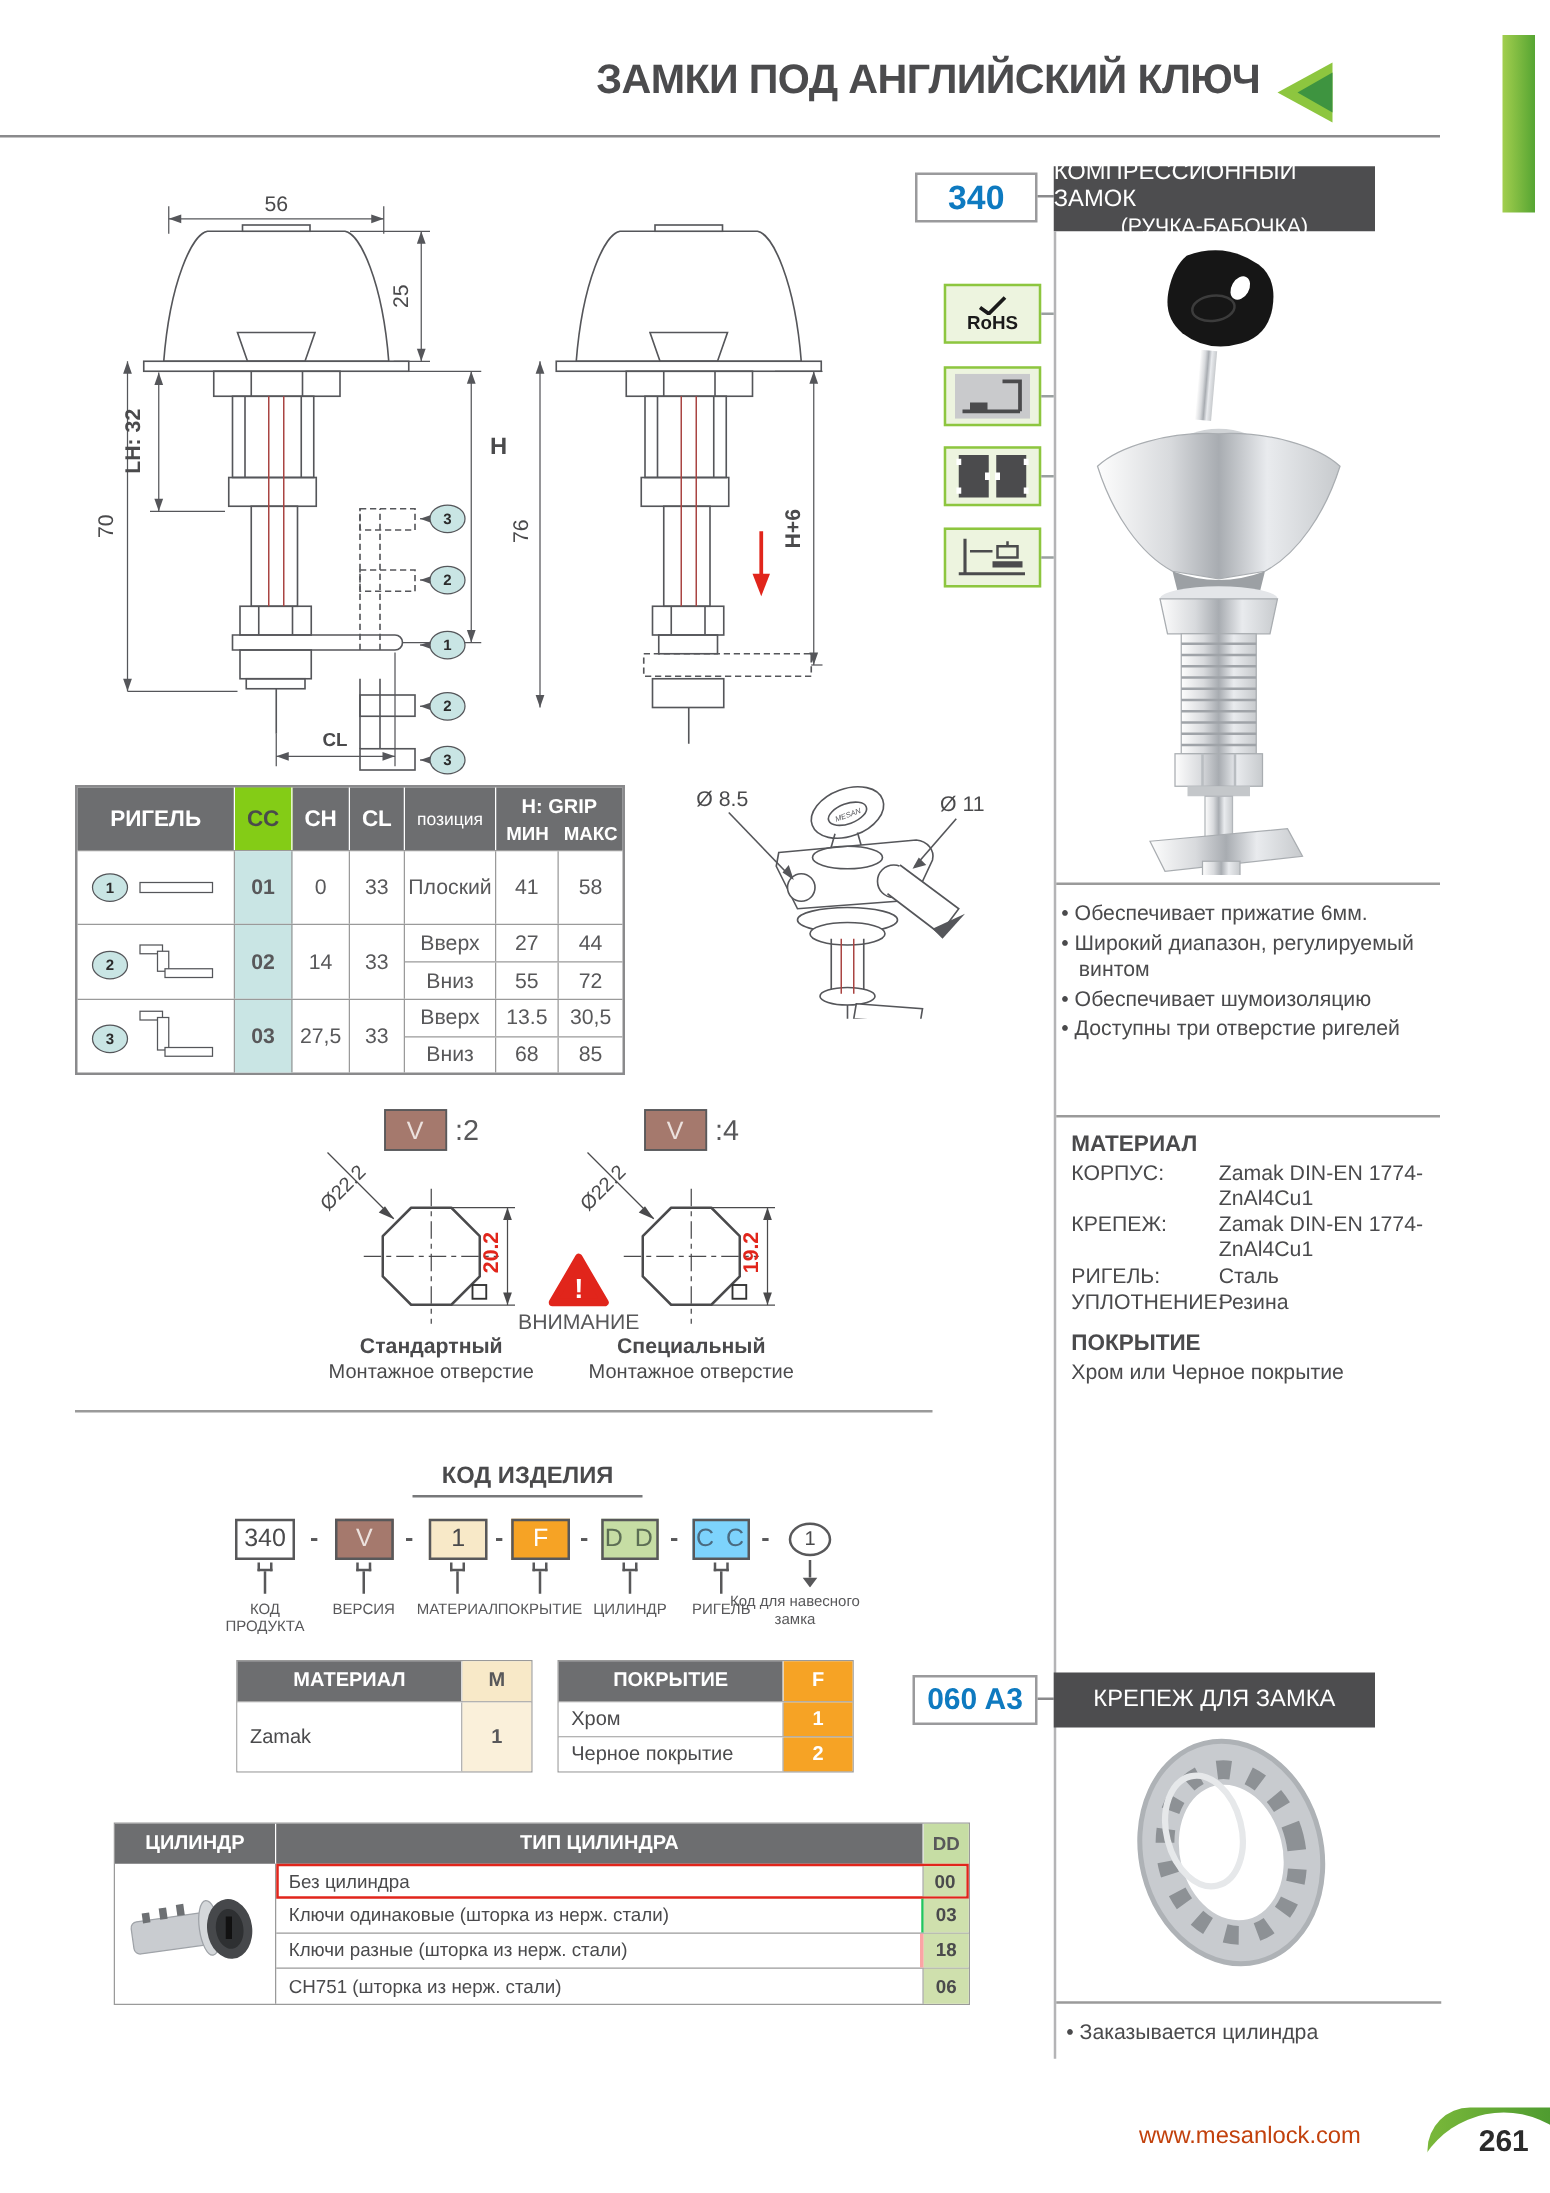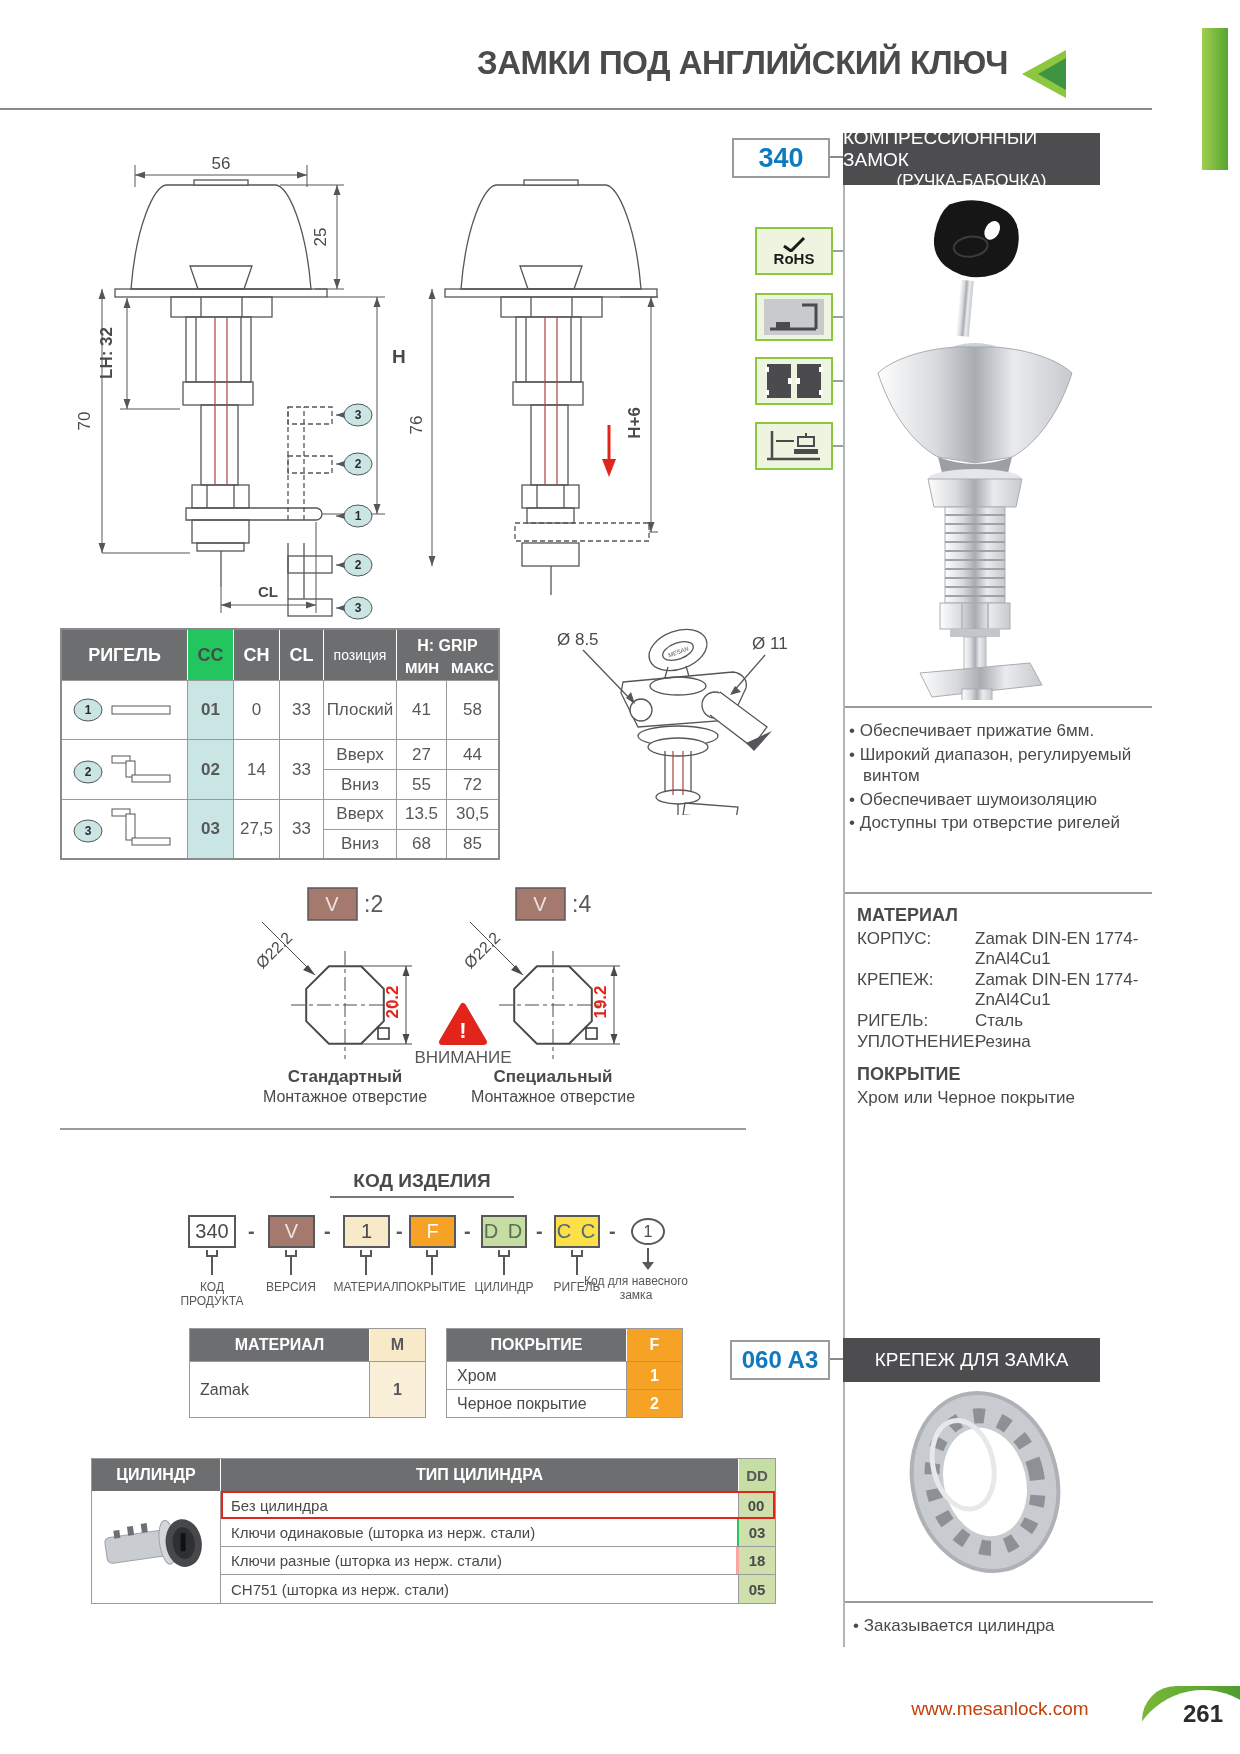--- a/index.html
+++ b/index.html
@@ -18,21 +18,21 @@
   .feat{font-size:17px;line-height:21.5px;color:#4a4a4c}
   .feat li{list-style:none;padding-left:14px;text-indent:-14px;margin-bottom:2px}
   .feat li::before{content:"• "}
   .mat{font-size:17px;line-height:20px}
   .mat .t{font-weight:bold;font-size:18px;margin-bottom:4px}
   .mat .row{display:grid;grid-template-columns:118px 172px;margin-bottom:1px}
   
   .gt{border:2px solid #8a8a8c;display:flex;flex-direction:column;font-size:17px;color:#58585a}
   .gt-head{display:flex;background:#6d6e70;color:#fff;height:50px}
   .gt-hc{display:flex;align-items:center;justify-content:center;font-weight:bold;font-size:18px;border-right:1px solid #fff}
-  .gt-hc.teal{background:#22c55e;color:#4a4a4c}
+  .gt-hc.teal{background:#84cc16;color:#4a4a4c}
   .gt-grip{display:flex;flex-direction:column;border-right:none}
   .gt-grip .top{height:25px;display:flex;align-items:flex-end;justify-content:center;font-weight:bold;font-size:16px}
   .gt-grip .bot{height:25px;display:flex}
   .gt-grip .bot div{display:flex;align-items:center;justify-content:center;font-size:15px;font-weight:bold}
   .gt-row{display:flex;border-top:1px solid #9a9a9a}
   .gt-c{display:flex;align-items:center;justify-content:center;border-right:1px solid #9a9a9a}
   .gt-c.teal{background:#c9e5e4;font-weight:bold}
   .gt-sub{display:flex;flex-direction:column;flex:1}
   .gt-srow{display:flex;flex:1}
   .gt-srow + .gt-srow{border-top:1px solid #9a9a9a}
@@ -532,21 +532,21 @@
 <div class="a seg" style="left:188px;top:1215px;width:48px;height:33px;background:#fff">340</div>
 <div class="a dash" style="left:248px;top:1220px">-</div>
 <div class="a seg" style="left:268px;top:1215px;width:47px;height:33px;background:#a5796d;color:#ece2de">V</div>
 <div class="a dash" style="left:324px;top:1220px">-</div>
 <div class="a seg" style="left:343px;top:1215px;width:47px;height:33px;background:#f8e9c8">1</div>
 <div class="a dash" style="left:396px;top:1220px">-</div>
 <div class="a seg" style="left:409px;top:1215px;width:47px;height:33px;background:#f6a325;color:#fff">F</div>
 <div class="a dash" style="left:464px;top:1220px">-</div>
 <div class="a seg" style="left:481px;top:1215px;width:46px;height:33px;background:#c6dda4;color:#5c6e54;letter-spacing:2px">D D</div>
 <div class="a dash" style="left:536px;top:1220px">-</div>
-<div class="a seg" style="left:554px;top:1215px;width:46px;height:33px;background:#fde047;color:#4a6a80;letter-spacing:2px">C C</div>
+<div class="a seg" style="left:554px;top:1215px;width:46px;height:33px;background:#7dd3fc;color:#4a6a80;letter-spacing:2px">C C</div>
 <div class="a dash" style="left:609px;top:1220px">-</div>
 <div class="a seg" style="left:631px;top:1218px;width:34px;height:27px;border-radius:50%;background:#fff;font-size:16px">1</div>
 
 <div class="a notch" style="left:206px;top:1250px"></div>
 <div class="a stem" style="left:211px;top:1257px;height:18px"></div>
 <div class="a notch" style="left:285px;top:1250px"></div>
 <div class="a stem" style="left:290px;top:1257px;height:18px"></div>
 <div class="a notch" style="left:360px;top:1250px"></div>
 <div class="a stem" style="left:365px;top:1257px;height:18px"></div>
 <div class="a notch" style="left:426px;top:1250px"></div>
@@ -641,21 +641,21 @@
       <div style="display:flex;height:28px;border-bottom:1px solid #9a9a9a">
         <div style="flex:1;display:flex;align-items:center;padding-left:10px;font-size:15px;border-right:2px solid #22c55e">Ключи одинаковые (шторка из нерж. стали)</div>
         <div style="width:36px;background:#cfe0ad;font-weight:bold;font-size:15px;display:flex;align-items:center;justify-content:center">03</div>
       </div>
       <div style="display:flex;height:28px;border-bottom:1px solid #9a9a9a">
         <div style="flex:1;display:flex;align-items:center;padding-left:10px;font-size:15px;border-right:3px solid #fca5a5">Ключи разные (шторка из нерж. стали)</div>
         <div style="width:36px;background:#cfe0ad;font-weight:bold;font-size:15px;display:flex;align-items:center;justify-content:center">18</div>
       </div>
       <div style="display:flex;height:28px">
         <div style="flex:1;display:flex;align-items:center;padding-left:10px;font-size:15px;border-right:1px solid #9a9a9a">CH751 (шторка из нерж. стали)</div>
-        <div style="width:36px;background:#cfe0ad;font-weight:bold;font-size:15px;display:flex;align-items:center;justify-content:center">05</div>
+        <div style="width:36px;background:#cfe0ad;font-weight:bold;font-size:15px;display:flex;align-items:center;justify-content:center">06</div>
       </div>
     </div>
   </div>
 </div>
 
 <div class="a" style="left:860px;top:1698px;width:280px;text-align:center;font-size:19px;color:#c2410c">www.mesanlock.com</div>
 <div class="a" style="left:1142px;top:1686px;width:98px;height:68px;background:linear-gradient(to right,#7ab83a,#4f9c30);border-top-left-radius:34px"></div>
 <div class="a" style="left:1128px;top:1690px;width:150px;height:150px;border-radius:50%;background:#fff"></div>
 <div class="a" style="left:1158px;top:1700px;width:90px;text-align:center;font-size:24px;font-weight:bold;color:#2b2b2b">261</div>
 

